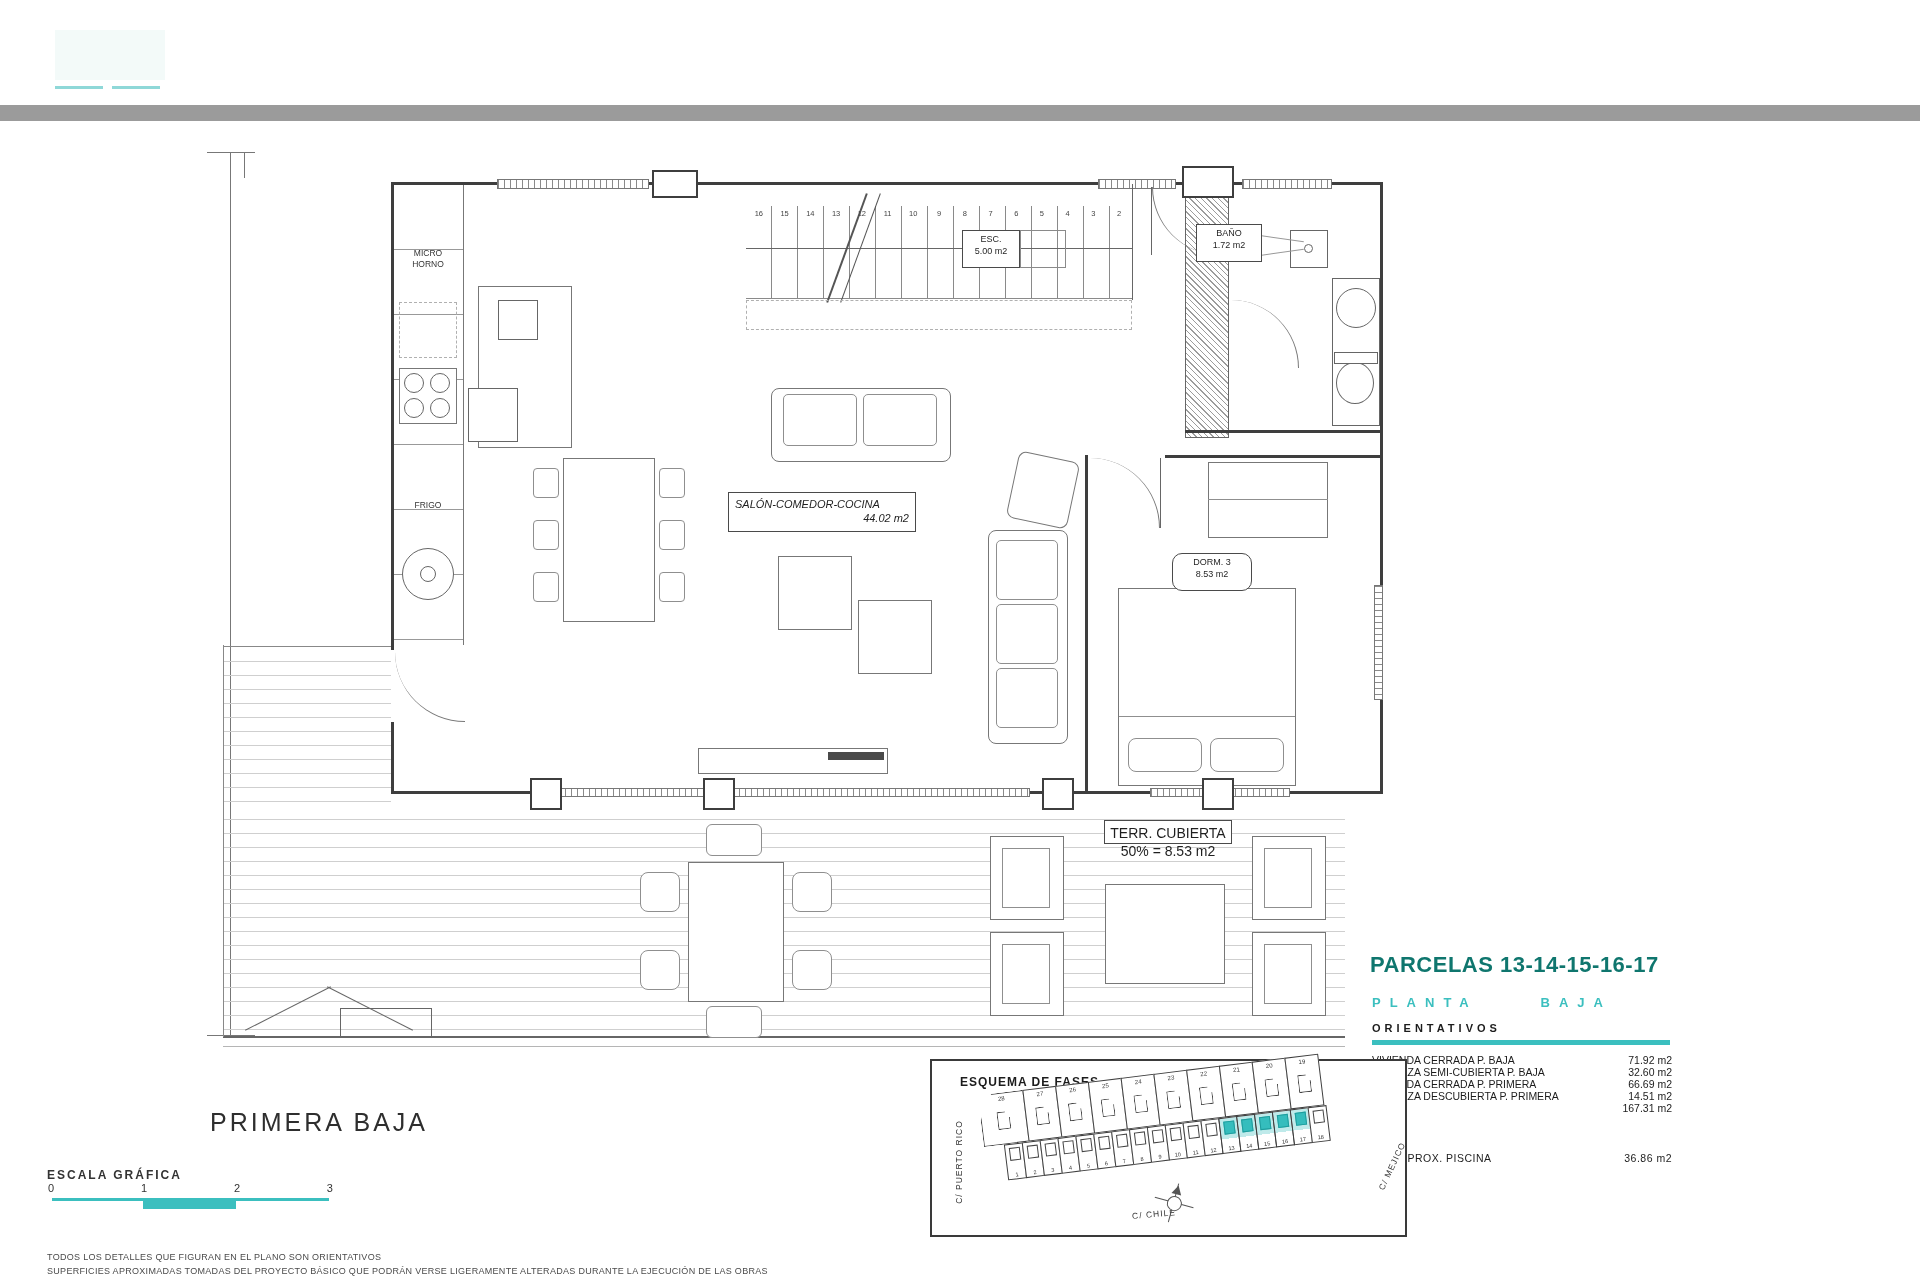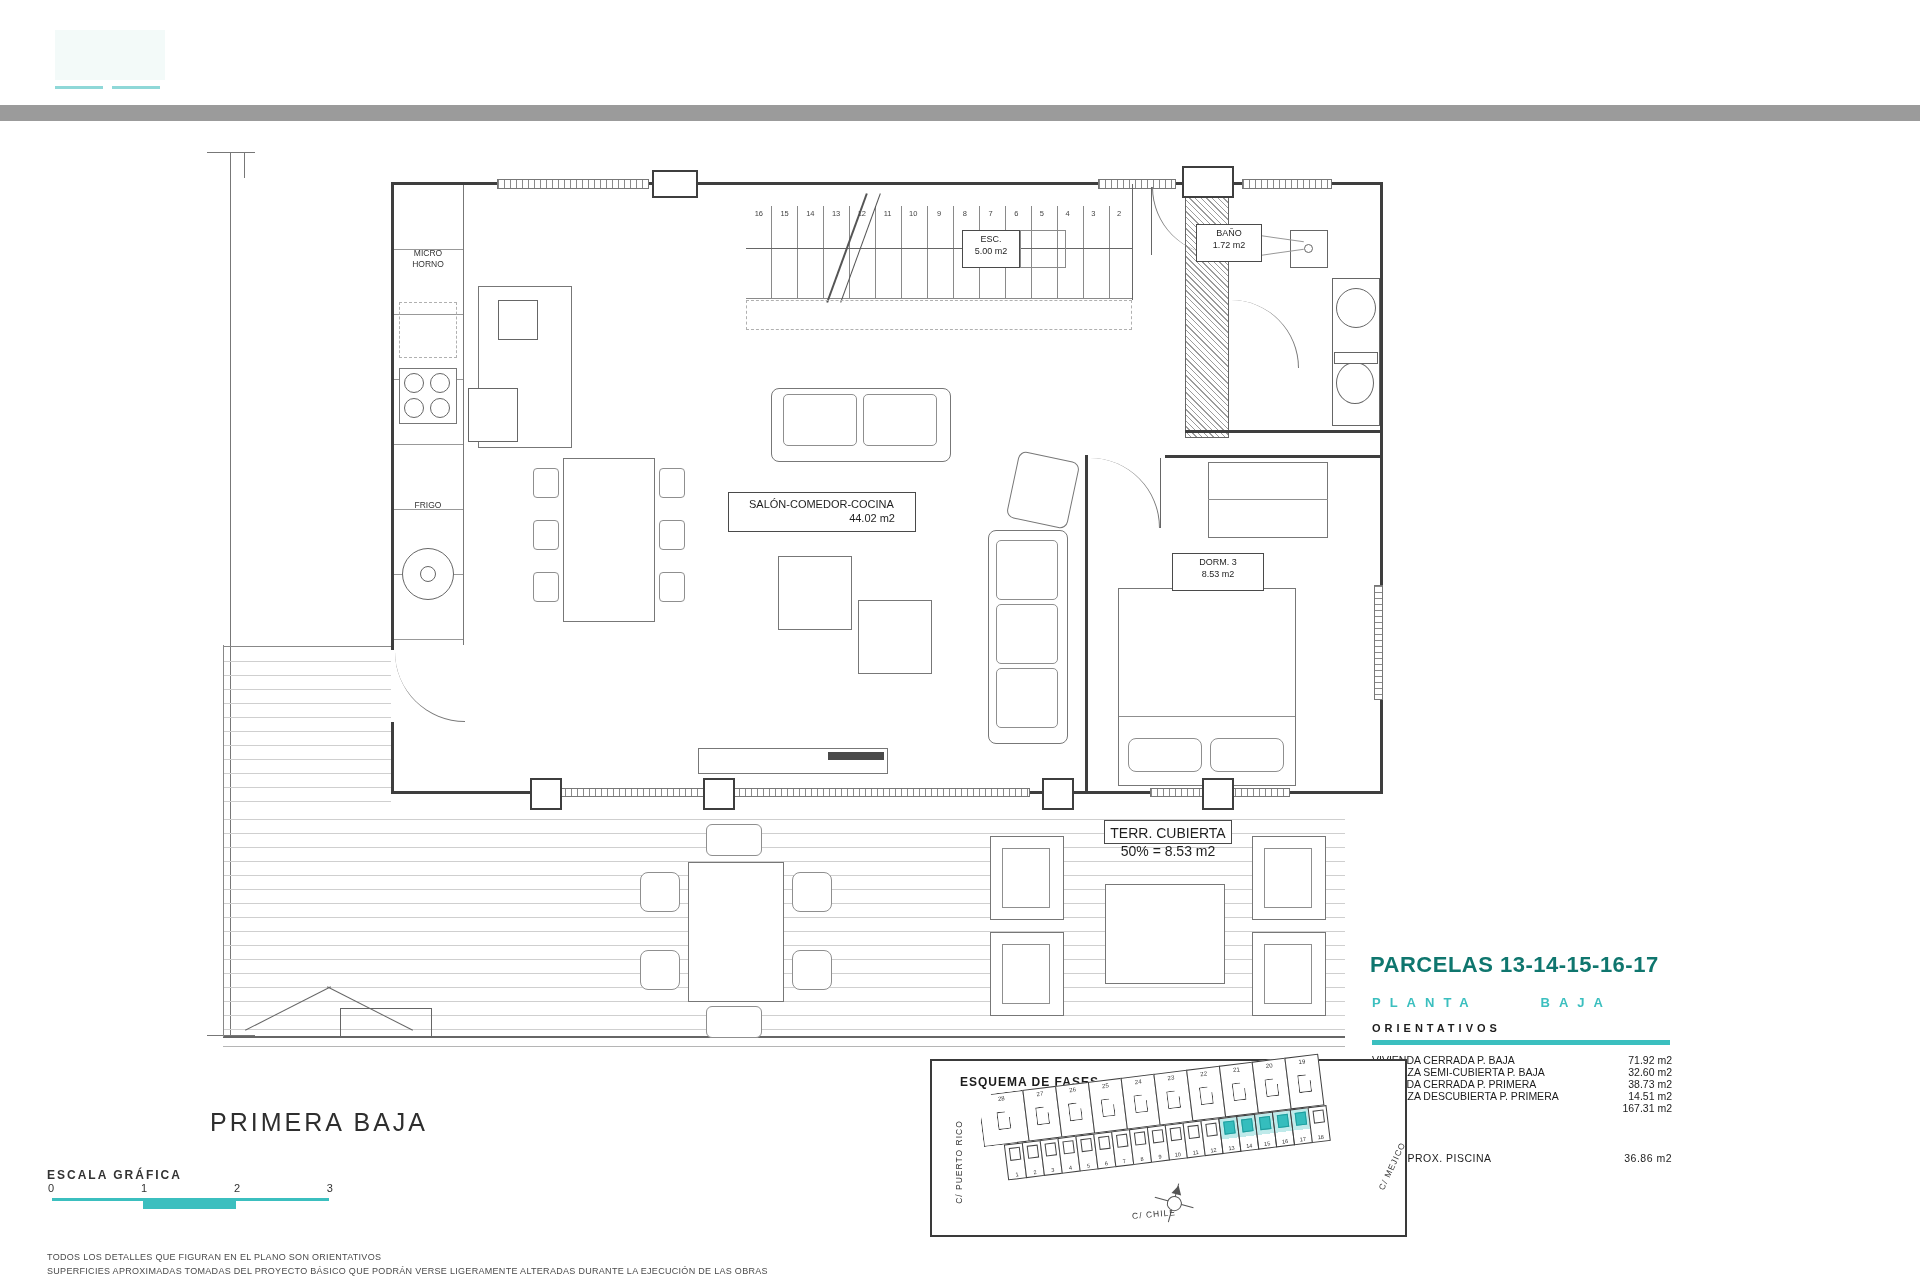--- a/index.html
+++ b/index.html
@@ -193,33 +193,33 @@
   <div class="f" style="left:863px;top:394px;width:74px;height:52px;border-radius:5px;"></div>
   <div class="f" style="left:1012px;top:456px;width:62px;height:68px;border-radius:8px;transform:rotate(12deg);border-color:#777;"></div>
   <div class="f" style="left:988px;top:530px;width:80px;height:214px;border-radius:8px;border-color:#777;"></div>
   <div class="f" style="left:996px;top:540px;width:62px;height:60px;border-radius:5px;"></div>
   <div class="f" style="left:996px;top:604px;width:62px;height:60px;border-radius:5px;"></div>
   <div class="f" style="left:996px;top:668px;width:62px;height:60px;border-radius:5px;"></div>
   <div class="f" style="left:778px;top:556px;width:74px;height:74px;border-color:#777;"></div>
   <div class="f" style="left:858px;top:600px;width:74px;height:74px;border-color:#777;"></div>
   <div class="f" style="left:698px;top:748px;width:190px;height:26px;border-color:#777;"></div>
   <div class="abs" style="left:828px;top:752px;width:56px;height:8px;background:#4a4a4a;"></div>
-  <div class="lb" style="left:728px;top:492px;width:188px;height:40px;font-size:11px;padding:4px 20px;">
+  <div class="lb" style="left:728px;top:492px;width:188px;height:40px;font-size:11px;padding:4px 6px;font-style:italic;">
     <span style="display:block;text-align:left;">SALÓN-COMEDOR-COCINA</span>
     <span style="display:block;text-align:right;">44.02 m2</span>
   </div>
 
   <div class="f" style="left:1208px;top:462px;width:120px;height:76px;border-color:#777;"></div>
   <div class="ln" style="left:1208px;top:499px;width:120px;height:1px;"></div>
   <div class="f" style="left:1118px;top:588px;width:178px;height:198px;border-color:#777;"></div>
   <div class="ln" style="left:1119px;top:716px;width:176px;height:1px;"></div>
   <div class="f" style="left:1128px;top:738px;width:74px;height:34px;border-radius:8px;"></div>
   <div class="f" style="left:1210px;top:738px;width:74px;height:34px;border-radius:8px;"></div>
   <div class="winv" style="left:1374px;top:585px;width:9px;height:115px;"></div>
-  <div class="lb" style="left:1172px;top:553px;width:92px;height:38px;font-size:9px;">
+  <div class="lb" style="left:1172px;top:553px;width:80px;height:38px;font-size:9px;border-radius:10px;">
     <span>DORM. 3</span><br>
     <span>8.53 m2</span>
   </div>
 
   <div class="f" style="left:688px;top:862px;width:96px;height:140px;border-color:#777;"></div>
   <div class="f" style="left:640px;top:872px;width:40px;height:40px;border-radius:8px;"></div>
   <div class="f" style="left:640px;top:950px;width:40px;height:40px;border-radius:8px;"></div>
   <div class="f" style="left:792px;top:872px;width:40px;height:40px;border-radius:8px;"></div>
   <div class="f" style="left:792px;top:950px;width:40px;height:40px;border-radius:8px;"></div>
   <div class="f" style="left:706px;top:824px;width:56px;height:32px;border-radius:6px;"></div>
@@ -263,21 +263,21 @@
       <div class="srow">
         <span>VIVIENDA CERRADA P. BAJA</span>
         <span>71.92 m2</span>
       </div>
       <div class="srow">
         <span>TERRAZA SEMI-CUBIERTA P. BAJA</span>
         <span>32.60 m2</span>
       </div>
       <div class="srow">
         <span>VIVIENDA CERRADA P. PRIMERA</span>
-        <span>38.73 m2</span>
+        <span>66.69 m2</span>
       </div>
       <div class="srow">
         <span>TERRAZA DESCUBIERTA P. PRIMERA</span>
         <span class="u">14.51 m2</span>
       </div>
       <div class="srow">
         <span>TOTAL</span>
         <span>167.31 m2</span>
       </div>
     </div>

